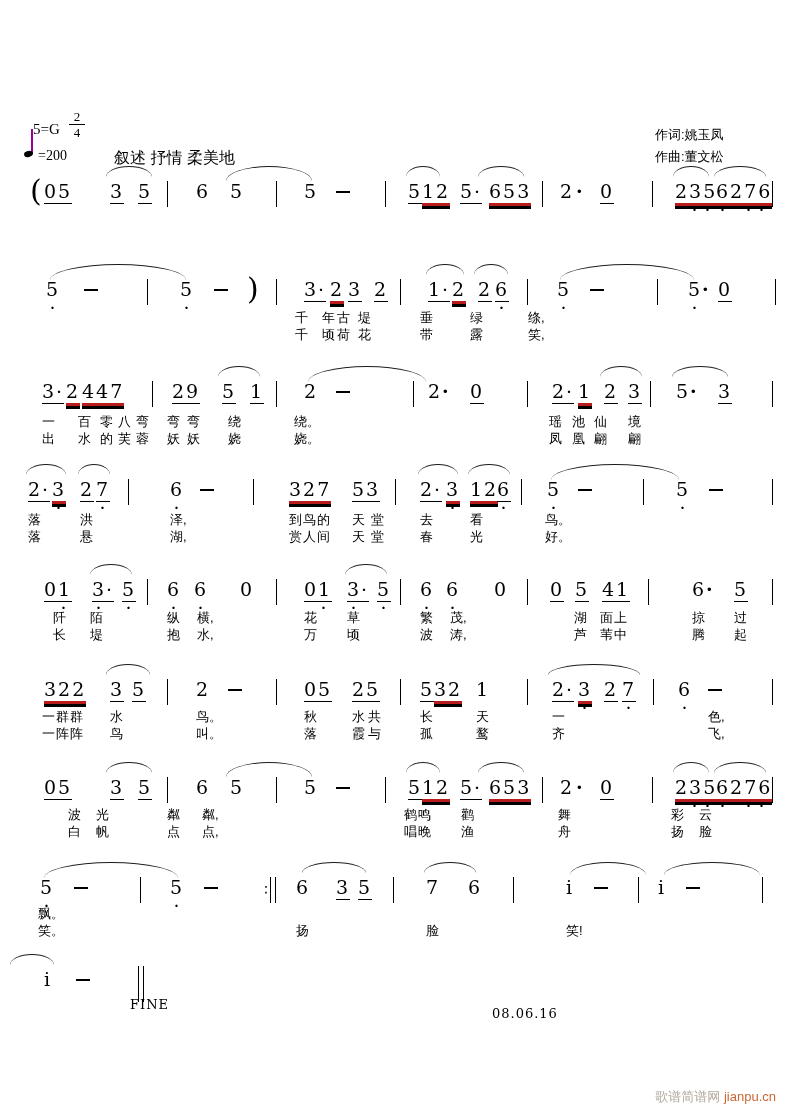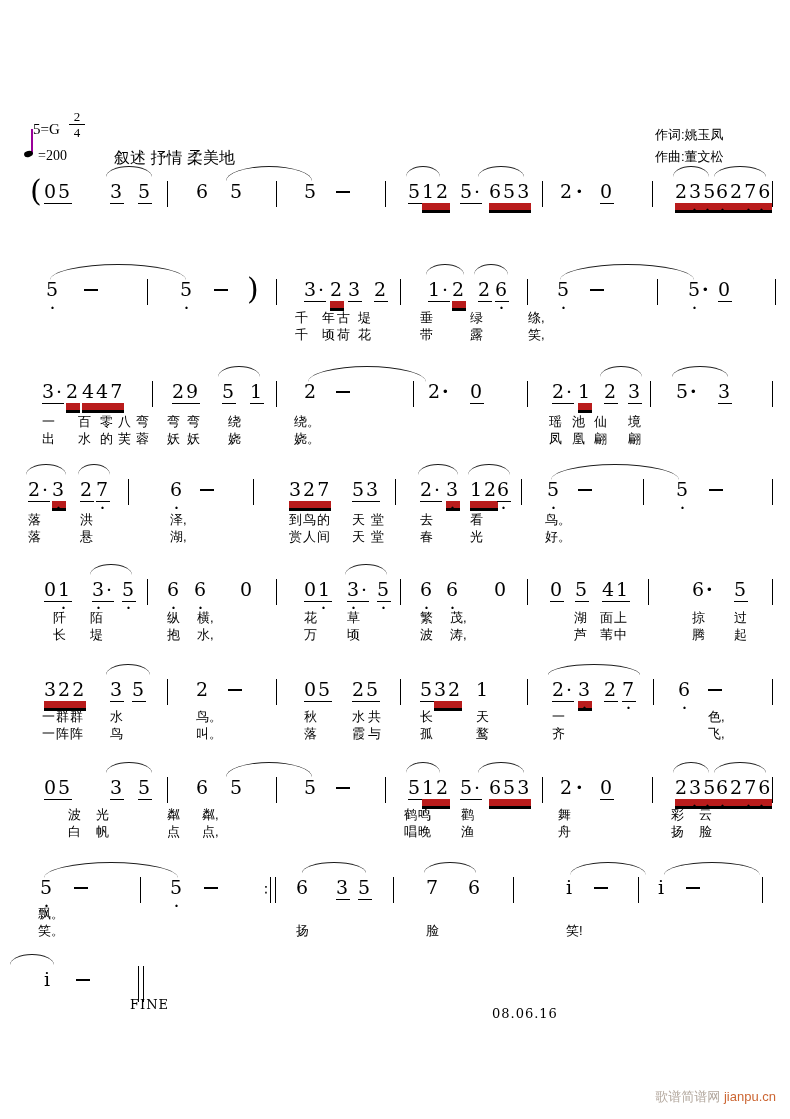--- a/index.html
+++ b/index.html
@@ -16,21 +16,21 @@
   .head{position:absolute;left:24px;top:151px;width:9px;height:6px;border-radius:50%;
         background:#000;transform:rotate(-15deg);}
   .tempo{position:absolute;left:38px;top:148px;font-size:14px;}
   .expr{position:absolute;left:98px;top:148px;font-size:16px;font-family:"Liberation Sans",sans-serif;margin-left:16px;}
   .lyricist{position:absolute;left:655px;top:126px;font-size:13px;font-family:"Liberation Sans",sans-serif;}
   .composer{position:absolute;left:655px;top:148px;font-size:13px;font-family:"Liberation Sans",sans-serif;}
   
   .tok{position:absolute;white-space:nowrap;}
   .num{font-family:"DejaVu Serif",serif;font-size:19px;line-height:22px;letter-spacing:2px;display:inline-block;}
   .u1{border-bottom:1px solid #000;padding-bottom:1px;}
-  .u2{border-bottom:7px solid #b91c1c;box-shadow:0 3px 0 0 #000;padding-bottom:1px;}
+  .u2{border-bottom:3px solid #b91c1c;box-shadow:0 3px 0 0 #000;padding-bottom:1px;}
   .bd{position:absolute;top:27px;left:0;display:flex;}
   .bd span{width:13px;text-align:center;font-size:15px;line-height:7px;font-weight:bold;}
   .bar{position:absolute;width:1px;height:26px;background:#000;margin-top:1px;}
   .dash{position:absolute;width:14px;height:2px;background:#000;margin-top:11px;}
   .dotafter{position:absolute;font-family:"DejaVu Serif",serif;font-size:19px;font-weight:bold;line-height:22px;}
   .paren{position:absolute;font-size:30px;line-height:32px;margin-top:-5px;font-family:"DejaVu Serif",serif;}
   .repeat{position:absolute;display:flex;align-items:center;margin-top:1px;}
   .repeat .rdots{font-size:15px;line-height:26px;margin-right:2px;}
   .repeat .rlines{display:inline-block;width:4px;height:26px;border-left:1px solid #000;border-right:1px solid #000;}
   .finalbar{position:absolute;width:4px;height:36px;margin-top:-2px;border-left:1px solid #000;border-right:1px solid #000;}

